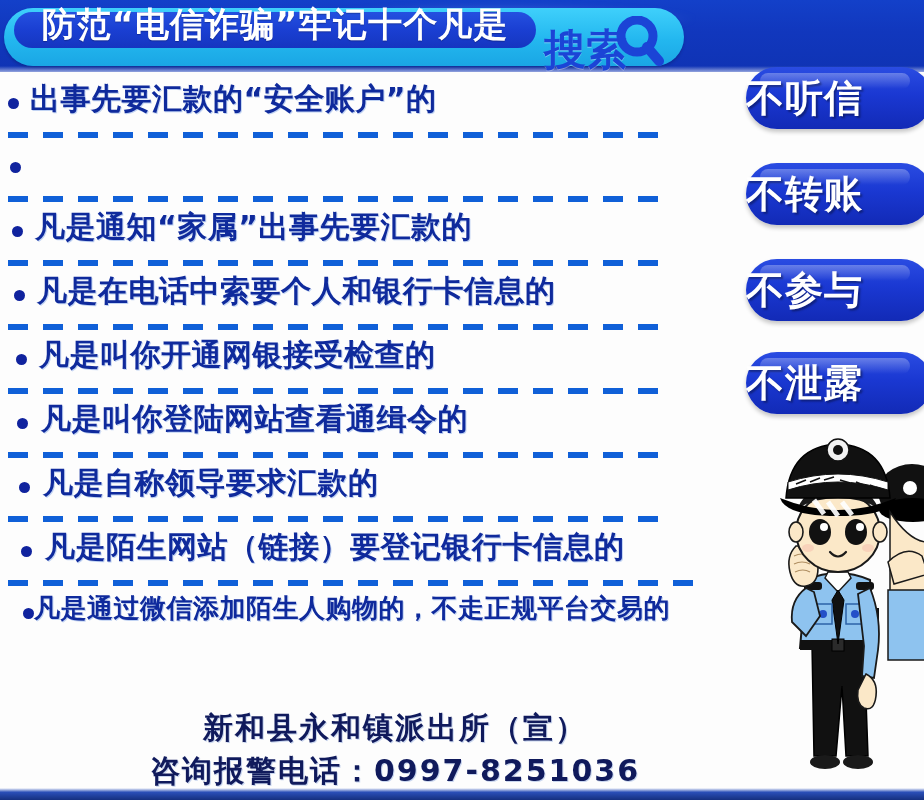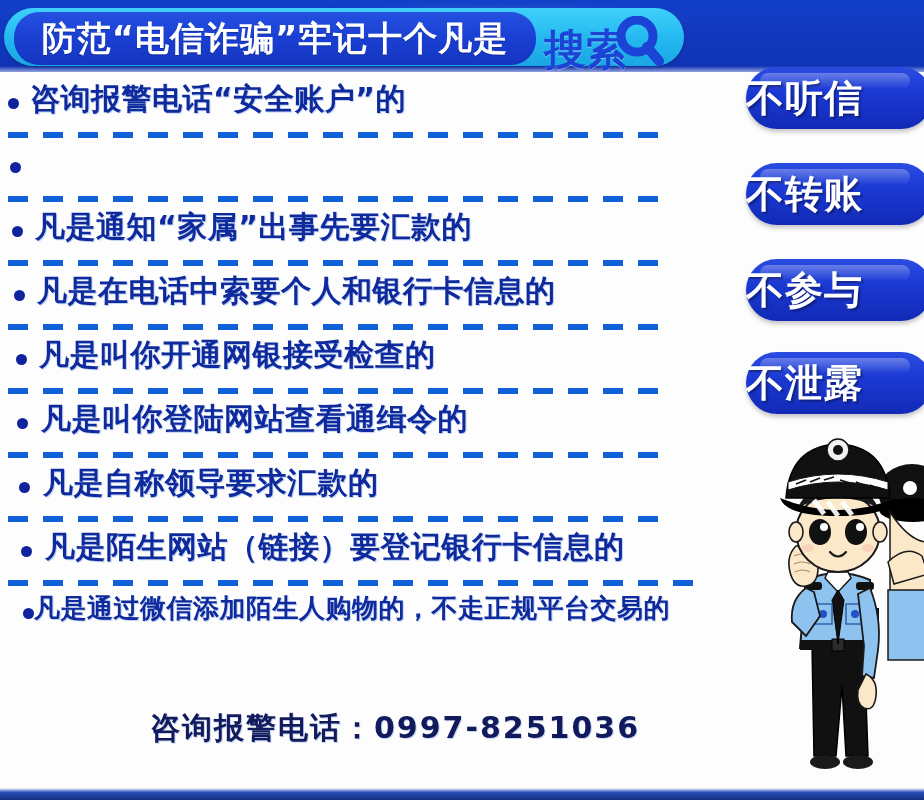--- a/index.html
+++ b/index.html
@@ -44,25 +44,25 @@
     left: 4px; top: 8px;
     width: 680px; height: 58px;
     border-radius: 29px;
     background: #25c0f5;
     background: linear-gradient(180deg, #3fd0fb 0%, #23b7ef 55%, #1aa6e4 100%);
     box-shadow: 0 2px 3px rgba(0,0,0,.18);
   }
   .banner-inner {
     position: absolute;
     left: 10px; top: 4px;
-    width: 522px; height: 53px;
+    width: 522px; height: 36px;
     border-radius: 25px;
     background: linear-gradient(180deg, #2450e0 0%, #1a3fd2 50%, #1535c0 100%);
     display: flex;
-    align-items: center;
+    align-items: flex-end;
     justify-content: center;
   }
   .banner-title {
     color: #ffffff;
     font-size: 34px;
     font-weight: bold;
     letter-spacing: 1px;
     white-space: nowrap;
     text-shadow: 0 1px 1px rgba(0,0,0,.25);
   }
@@ -214,21 +214,21 @@
       <circle cx="21" cy="20" r="16" fill="none" stroke="#1b44d6" stroke-width="9"></circle>
       <line x1="31" y1="31" x2="43" y2="45" stroke="#1b44d6" stroke-width="10" stroke-linecap="round"></line>
     </svg>
   </div>
 
   <div class="list">
 
 
     <div class="row r1">
       <span class="bullet"></span>
-      <span class="txt">咨询报警电话“安全账户”的</span>
+      <span class="txt">出事先要汇款的“安全账户”的</span>
       <span class="dashline" style="top:58px;"></span>
     </div>
 
     <div class="row r2">
       <span class="bullet"></span>
       <span class="dashline" style="top:58px;"></span>
     </div>
 
     <div class="row r3">
       <span class="bullet"></span>
@@ -267,20 +267,21 @@
     </div>
 
     <div class="row r9">
       <span class="bullet"></span>
       <span class="txt">凡是通过微信添加陌生人购物的，不走正规平台交易的</span>
     </div>
 
   </div>
 
   <div class="footer">
+    <div class="footer-line">新和县永和镇派出所（宣）</div>
     <div class="footer-line">咨询报警电话：0997-8251036</div>
   </div>
   <div class="bottom-strip"></div>
 
   <div class="pill p0">
     <span class="pill-sheen"></span>
     <span class="pill-text">不听信</span>
   </div>
   <div class="pill p1">
     <span class="pill-sheen"></span>

